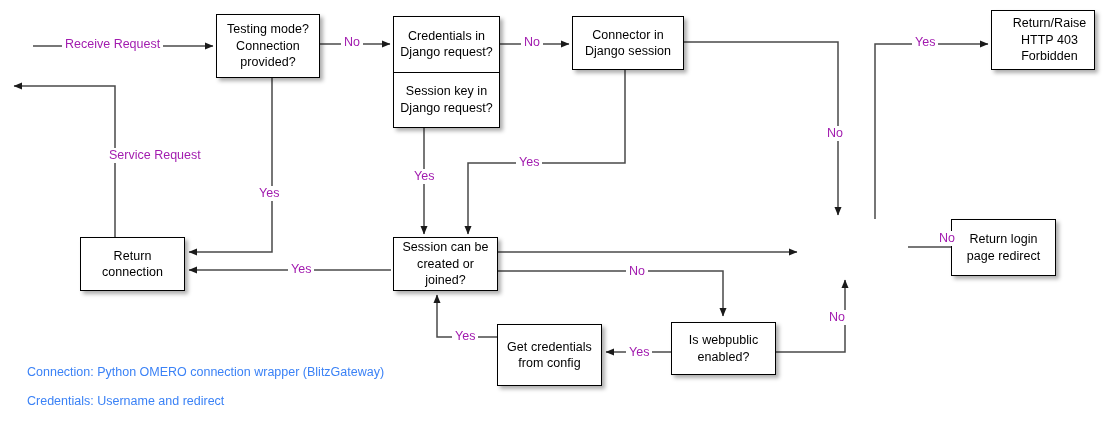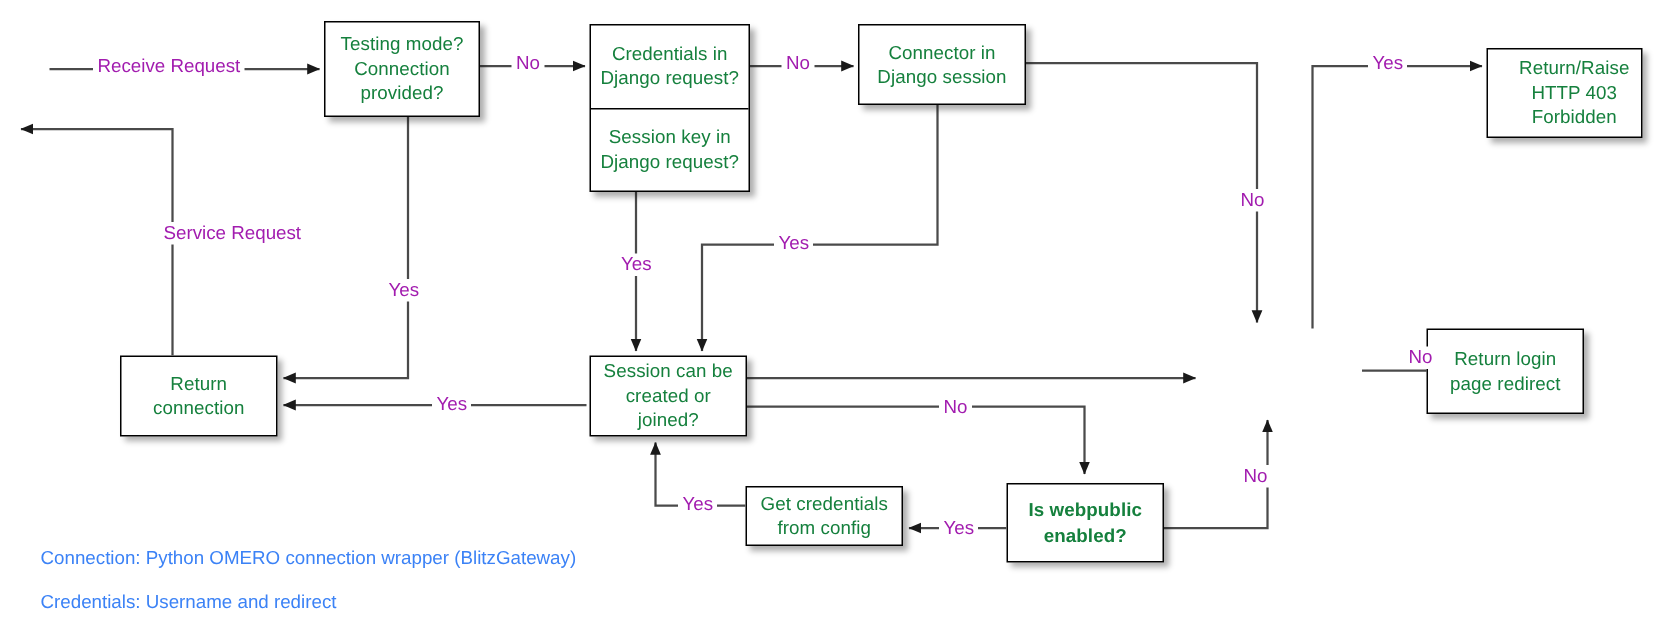--- a/index.html
+++ b/index.html
@@ -25,21 +25,21 @@
     position: absolute;
     box-sizing: border-box;
     background: #ffffff;
     border: 1.6px solid #000000;
     box-shadow: 3px 3px 4px rgba(0,0,0,0.32);
     display: flex;
     flex-direction: column;
     align-items: center;
     justify-content: center;
     text-align: center;
-    color: #15803d;
+    color: #000000;
     font-size: 12.5px;
     line-height: 1.32;
     letter-spacing: 0.05px;
     z-index: 3;
   }
   .node .seg {
     width: 100%;
     display: flex;
     align-items: center;
     justify-content: center;
@@ -146,21 +146,21 @@
 
   <div class="node" style="left:572px; top:16px; width:112px; height:54px;">
     <div class="seg">
       <span>
         <span class="txt">Connector in</span>
         <span class="txt">Django session</span>
       </span>
     </div>
   </div>
 
-  <div class="node" style="left:991px; top:32px; width:104px; height:60px;padding-left:13px;">
+  <div class="node" style="left:991px; top:10px; width:104px; height:60px;padding-left:13px;">
     <div class="seg">
       <span>
         <span class="txt">Return/Raise</span>
         <span class="txt">HTTP 403</span>
         <span class="txt">Forbidden</span>
       </span>
     </div>
   </div>
 
   <div class="node" style="left:80px; top:237px; width:105px; height:54px;">
@@ -185,30 +185,30 @@
 
   <div class="node" style="left:951px; top:219px; width:105px; height:57px;">
     <div class="seg">
       <span>
         <span class="txt">Return login</span>
         <span class="txt">page redirect</span>
       </span>
     </div>
   </div>
 
-  <div class="node" style="left:497px; top:324px; width:105px; height:40px;">
+  <div class="node" style="left:497px; top:324px; width:105px; height:62px;">
     <div class="seg">
       <span>
         <span class="txt">Get credentials</span>
         <span class="txt">from config</span>
       </span>
     </div>
   </div>
 
-  <div class="node" style="left:671px; top:322px; width:105px; height:53px;font-weight:bold;">
+  <div class="node" style="left:671px; top:322px; width:105px; height:53px;">
     <div class="seg">
       <span>
         <span class="txt">Is webpublic</span>
         <span class="txt">enabled?</span>
       </span>
     </div>
   </div>
 
   <div class="edge-label" style="left:62px; top:37px;">Receive Request</div>
 

